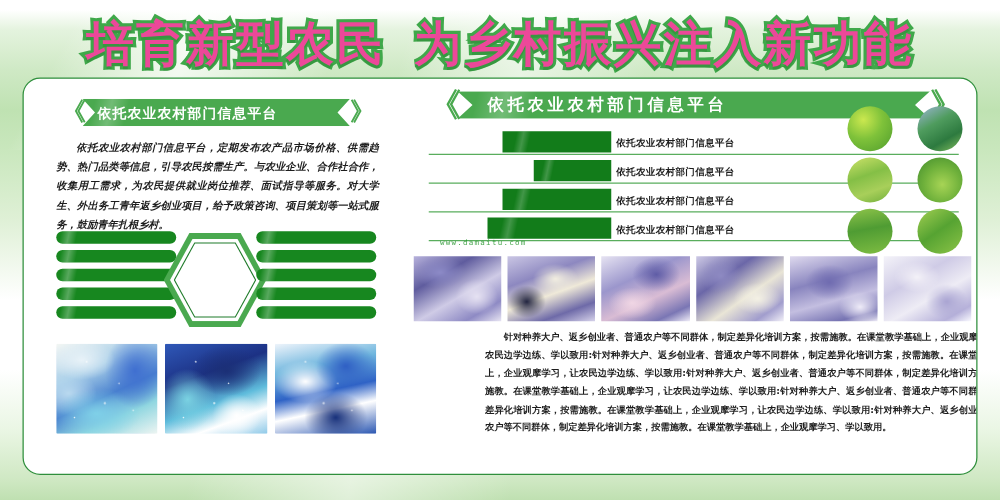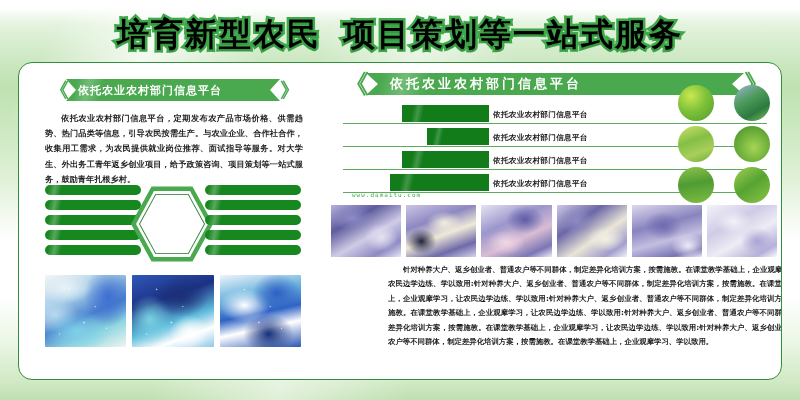--- a/index.html
+++ b/index.html
@@ -29,21 +29,21 @@
     pointer-events:none;
   }
 
   
   .headline{
     position:absolute;left:0;top:12px;width:800px;height:46px;
     display:flex;align-items:center;justify-content:center;gap:22px;
     z-index:6;
   }
   .headline span{
-    font-size:32px;font-weight:bold;letter-spacing:2px;color:#000000;
+    font-size:38px;font-weight:bold;letter-spacing:2px;color:#ec4899;
     font-family:"DejaVu Sans","Liberation Sans",sans-serif;
     -webkit-text-stroke:5px #3fa84a;
     paint-order:stroke fill;
     text-shadow:0 2px 0 rgba(40,120,45,.35);
   }
 
   
   .card{
     position:absolute;left:18px;top:62px;width:764px;height:318px;
     background:#ffffff;border:1px solid #2f8f3c;border-radius:14px;
@@ -76,21 +76,21 @@
   .ribbon-left .bar{clip-path:polygon(0 0,100% 0,calc(100% - 10px) 50%,100% 100%,0 100%,10px 50%);}
   .ribbon-right{position:absolute;left:18px;top:10px;width:424px;}
   .ribbon-right .bar{clip-path:polygon(0 0,100% 0,calc(100% - 12px) 50%,100% 100%,0 100%,12px 50%);}
   .ribbon-right .bar .txt{font-size:13px;letter-spacing:3px;padding-left:24px;}
   .ribbon-right .chev{font-size:26px;}
 
   
   .lead{
     position:absolute;left:26px;top:48px;width:258px;
     font-size:8.2px;line-height:1.85;color:#1d1d1d;text-align:justify;
-    text-indent:16px;font-family:"DejaVu Sans",sans-serif;font-weight:bold;
+    text-indent:16px;font-family:"DejaVu Sans",sans-serif;font-weight:bold;font-style:italic;
   }
 
   
   .pill-zone{position:absolute;left:0;top:122px;width:306px;height:80px;}
   .pill-col{position:absolute;top:0;width:96px;display:flex;flex-direction:column;gap:5px;}
   .pill-col.l{left:26px;}
   .pill-col.r{left:186px;}
   .pill{height:10px;border-radius:6px;background:#17871f;position:relative;overflow:hidden;}
   .pill::after{
     content:"";position:absolute;left:-10%;top:-60%;width:40%;height:220%;
@@ -227,21 +227,21 @@
 <body>
 
 <div class="stage">
 
   <div class="bg"></div>
   <div class="bg-sheen"></div>
   <div class="bg-sheen2"></div>
 
   <div class="headline">
     <span>培育新型农民</span>
-    <span>项目策划等一站式服务</span>
+    <span>为乡村振兴注入新功能</span>
   </div>
 
   <div class="card">
 
     <div class="panel-left">
 
       <div class="ribbon ribbon-left">
         <span class="chev">《</span>
         <div class="bar">
           <span class="txt">依托农业农村部门信息平台</span>

